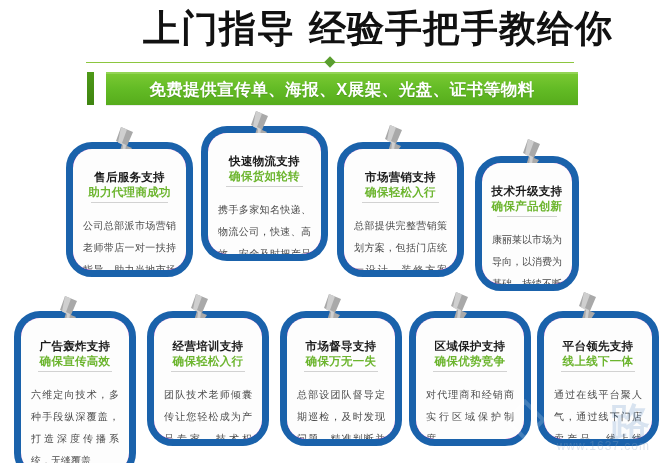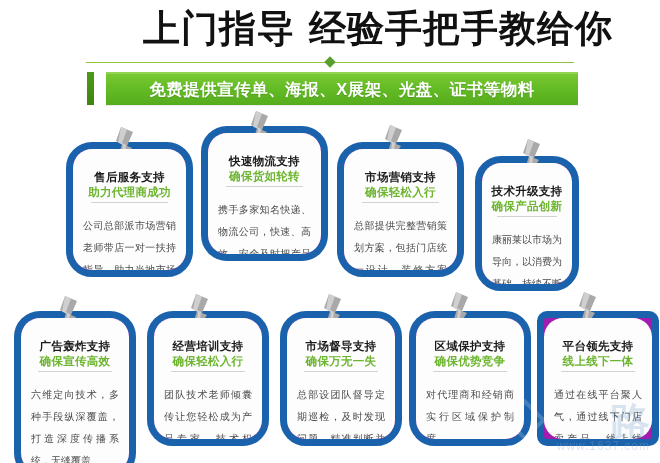--- a/index.html
+++ b/index.html
@@ -283,21 +283,21 @@
       </svg>
     </div>
     <div class="card-inner">
       <div class="ctitle">区域保护支持</div>
       <div class="csub">确保优势竞争</div>
       <div class="cdiv"></div>
       <div class="cbody">对代理商和经销商实行区域保护制度。</div>
     </div>
   </div>
 
-  <div class="card" style="left:537px;top:311px;width:122px;height:135px;border-radius:10px;">
+  <div class="card" style="left:537px;top:311px;width:122px;height:135px;">
     <div class="pin" style="left:26px;top:-26px;">
       <svg width="40" height="52" viewBox="0 0 40 52">
         <path d="M14 0 L26 5 L20 19 L25 21 L17 33 L11 30 L15 17 L9 14 Z" fill="#a9a9a9"></path>
         <path d="M14 0 L20 2.5 L15 16 L19 18 L17 33 L14.5 31.5 L16 18 L11 15.5 Z" fill="#cfcfcf"></path>
         <circle cx="20.5" cy="38" r="5.2" fill="#6ebd2b"></circle>
         <circle cx="19" cy="36.4" r="1.8" fill="#9ad95f"></circle>
       </svg>
     </div>
     <div class="card-inner">
       <div class="ctitle">平台领先支持</div>

